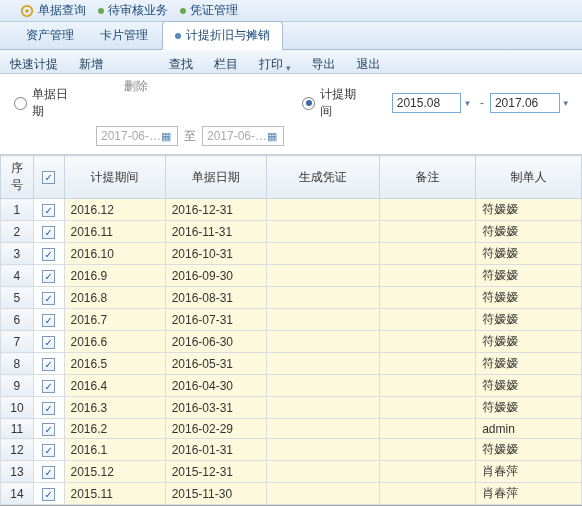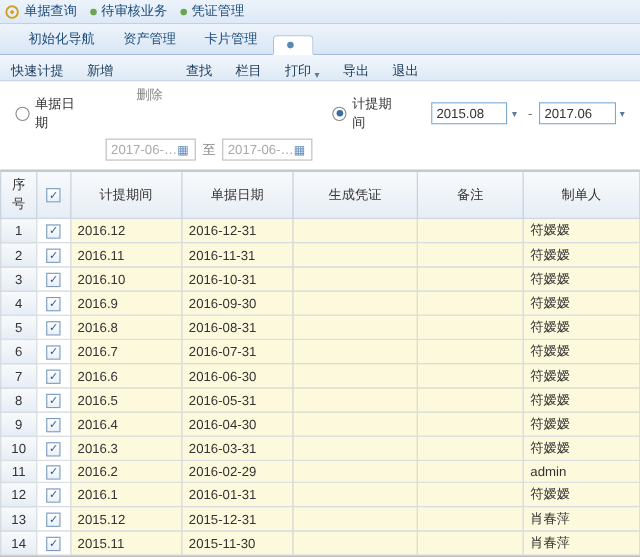--- a/index.html
+++ b/index.html
@@ -1,18 +1,18 @@
 <!DOCTYPE html>
 <html><head>
 <meta charset="utf-8">
 <style>
 * { margin: 0; padding: 0; box-sizing: border-box; font-family: "Microsoft YaHei", SimSun, sans-serif; font-size: 12px; }
 body { background: #f5f5f5; width: 582px; height: 506px; overflow: hidden; }
 
-.top-menu { background: linear-gradient(#edf3fb, #dde9f7); border-bottom: 1px solid #b8cde0; height: 22px; display: flex; align-items: center; padding-left: 4px; }
+.top-menu { background: linear-gradient(#edf3fb, #dde9f7); border-bottom: 1px solid #b8cde0; height: 22px; display: flex; align-items: center; padding-left: 20px; }
 .top-menu-item { display: flex; align-items: center; margin-right: 12px; color: #1a4a7a; cursor: pointer; }
 .top-menu-item .dot { width: 6px; height: 6px; background: #6aa84f; border-radius: 50%; margin-right: 4px; }
 .gear-icon { width: 14px; height: 14px; margin-right: 4px; }
 
 .tabs { background: linear-gradient(#eef4fb, #d8e6f5); height: 28px; display: flex; align-items: flex-end; padding-left: 14px; border-bottom: 1px solid #a8bdd4; }
 .tab { padding: 5px 12px; color: #1a4a7a; cursor: pointer; border-top-left-radius: 4px; border-top-right-radius: 4px; margin-right: 2px; display: flex; align-items: center; }
 .tab.active { background: #fff; border: 1px solid #a8bdd4; border-bottom: 1px solid #fff; margin-bottom: -1px; }
 .tab .close-dot { width: 6px; height: 6px; background: #5a88b8; border-radius: 50%; margin-right: 5px; }
 
 .toolbar { background: linear-gradient(#f2f7fc, #dde9f5); height: 24px; display: flex; align-items: center; border-bottom: 1px solid #b8cde0; }
@@ -69,30 +69,28 @@
       <span>待审核业务</span>
     </span>
   <span class="top-menu-item">
       <span class="dot"></span>
       <span>凭证管理</span>
     </span>
 </div>
 
 <div class="tabs">
   <div class="tab">
-      <span>初始化导航</span>
-    </div>
-  <div class="tab">
       <span>资产管理</span>
     </div>
   <div class="tab">
       <span>卡片管理</span>
     </div>
   <div class="tab active">
       <span class="close-dot"></span>
+      <span>计提折旧与摊销</span>
     </div>
 </div>
 
 <div class="toolbar">
   <div class="toolbar-item">
       <span>快速计提</span>
     </div>
   <div class="toolbar-item">
       <span>新增</span>
     </div>

